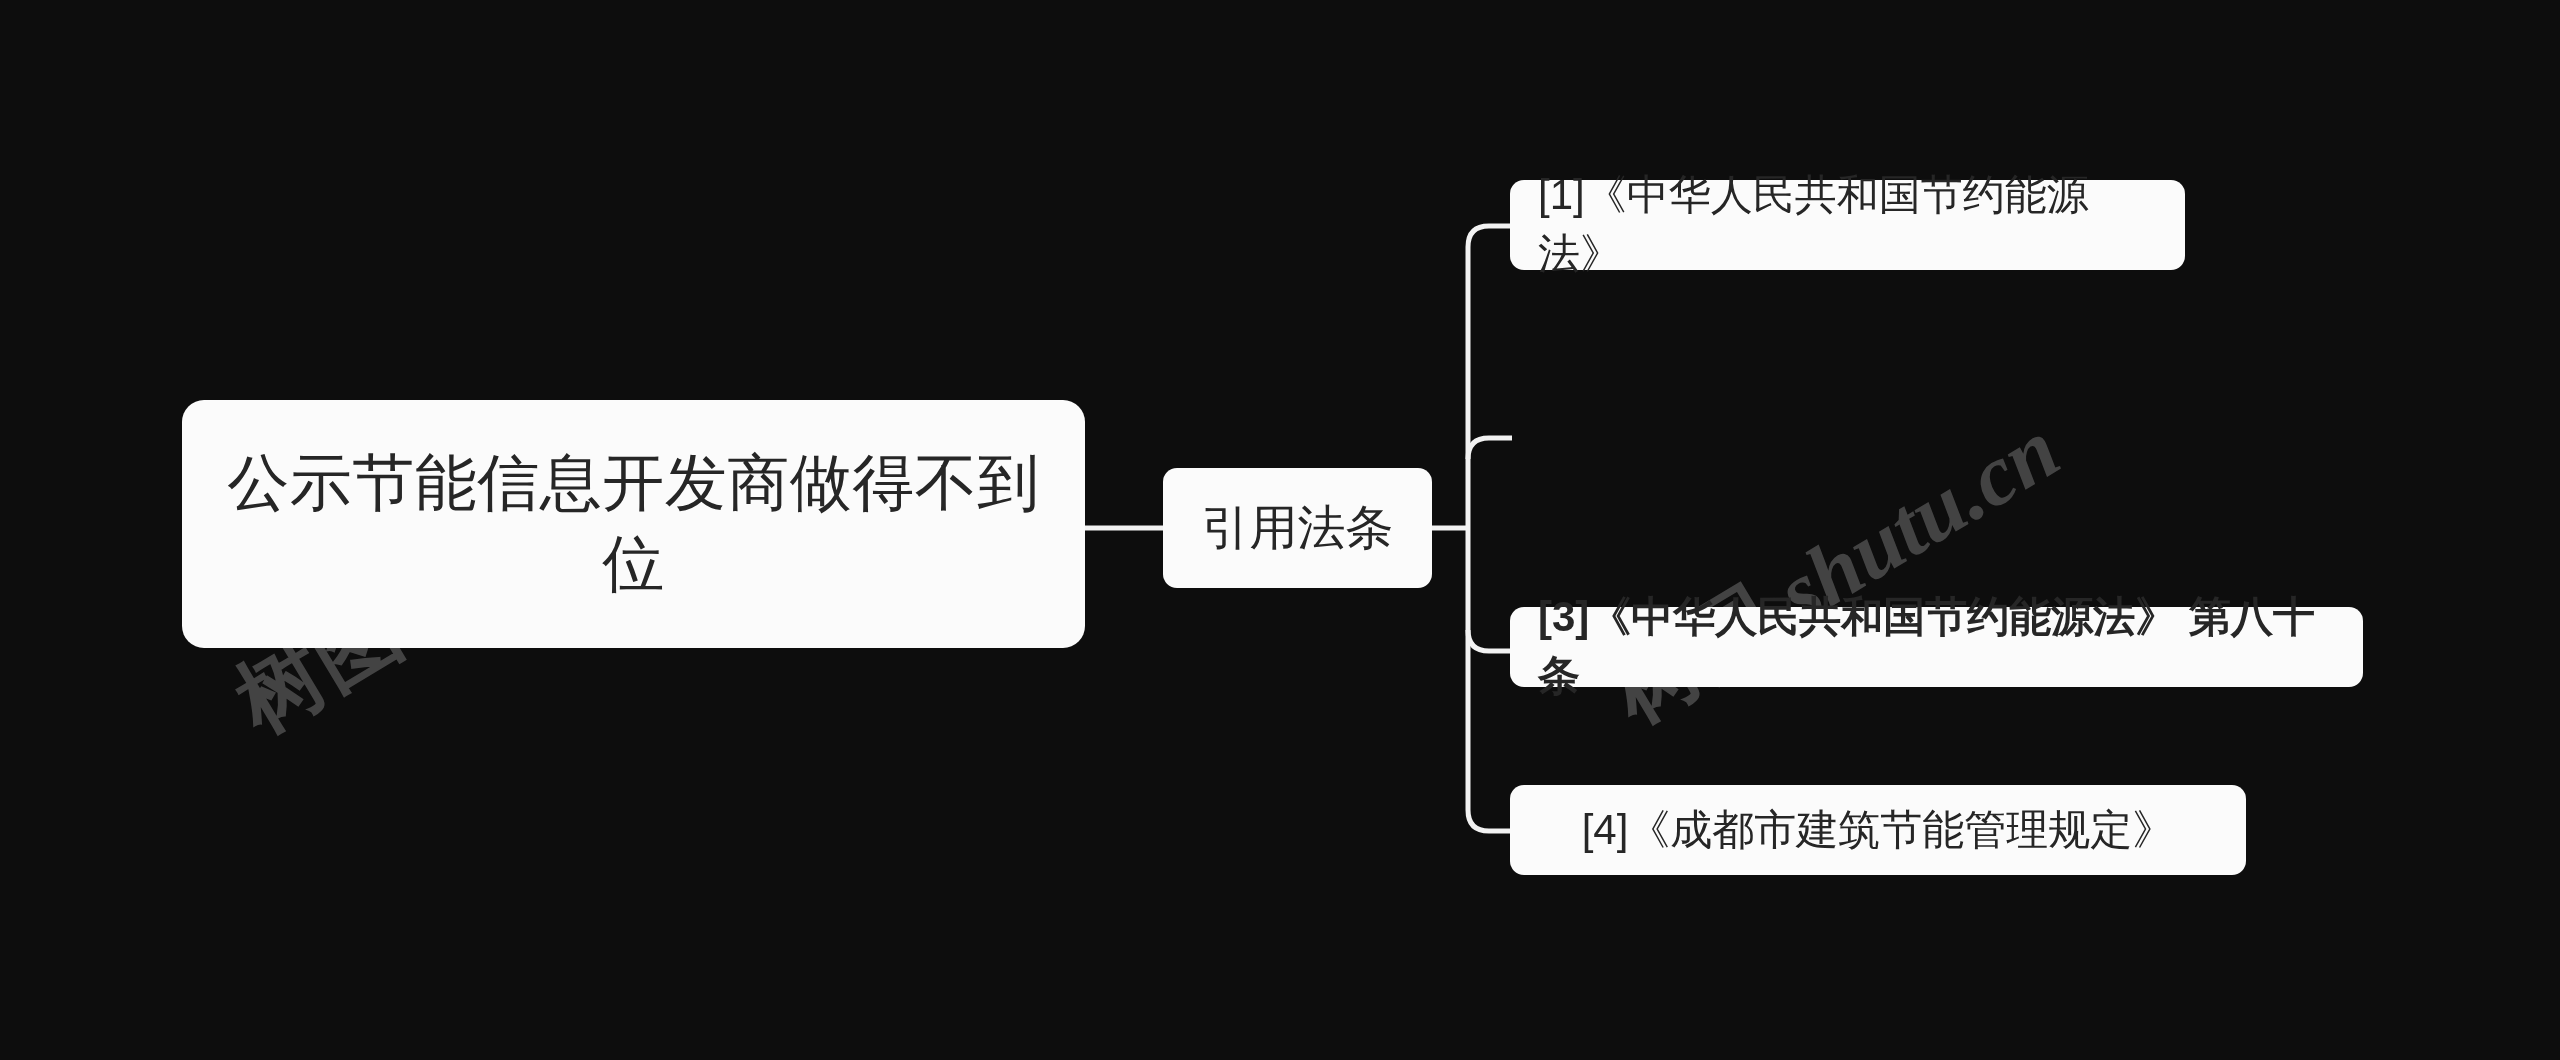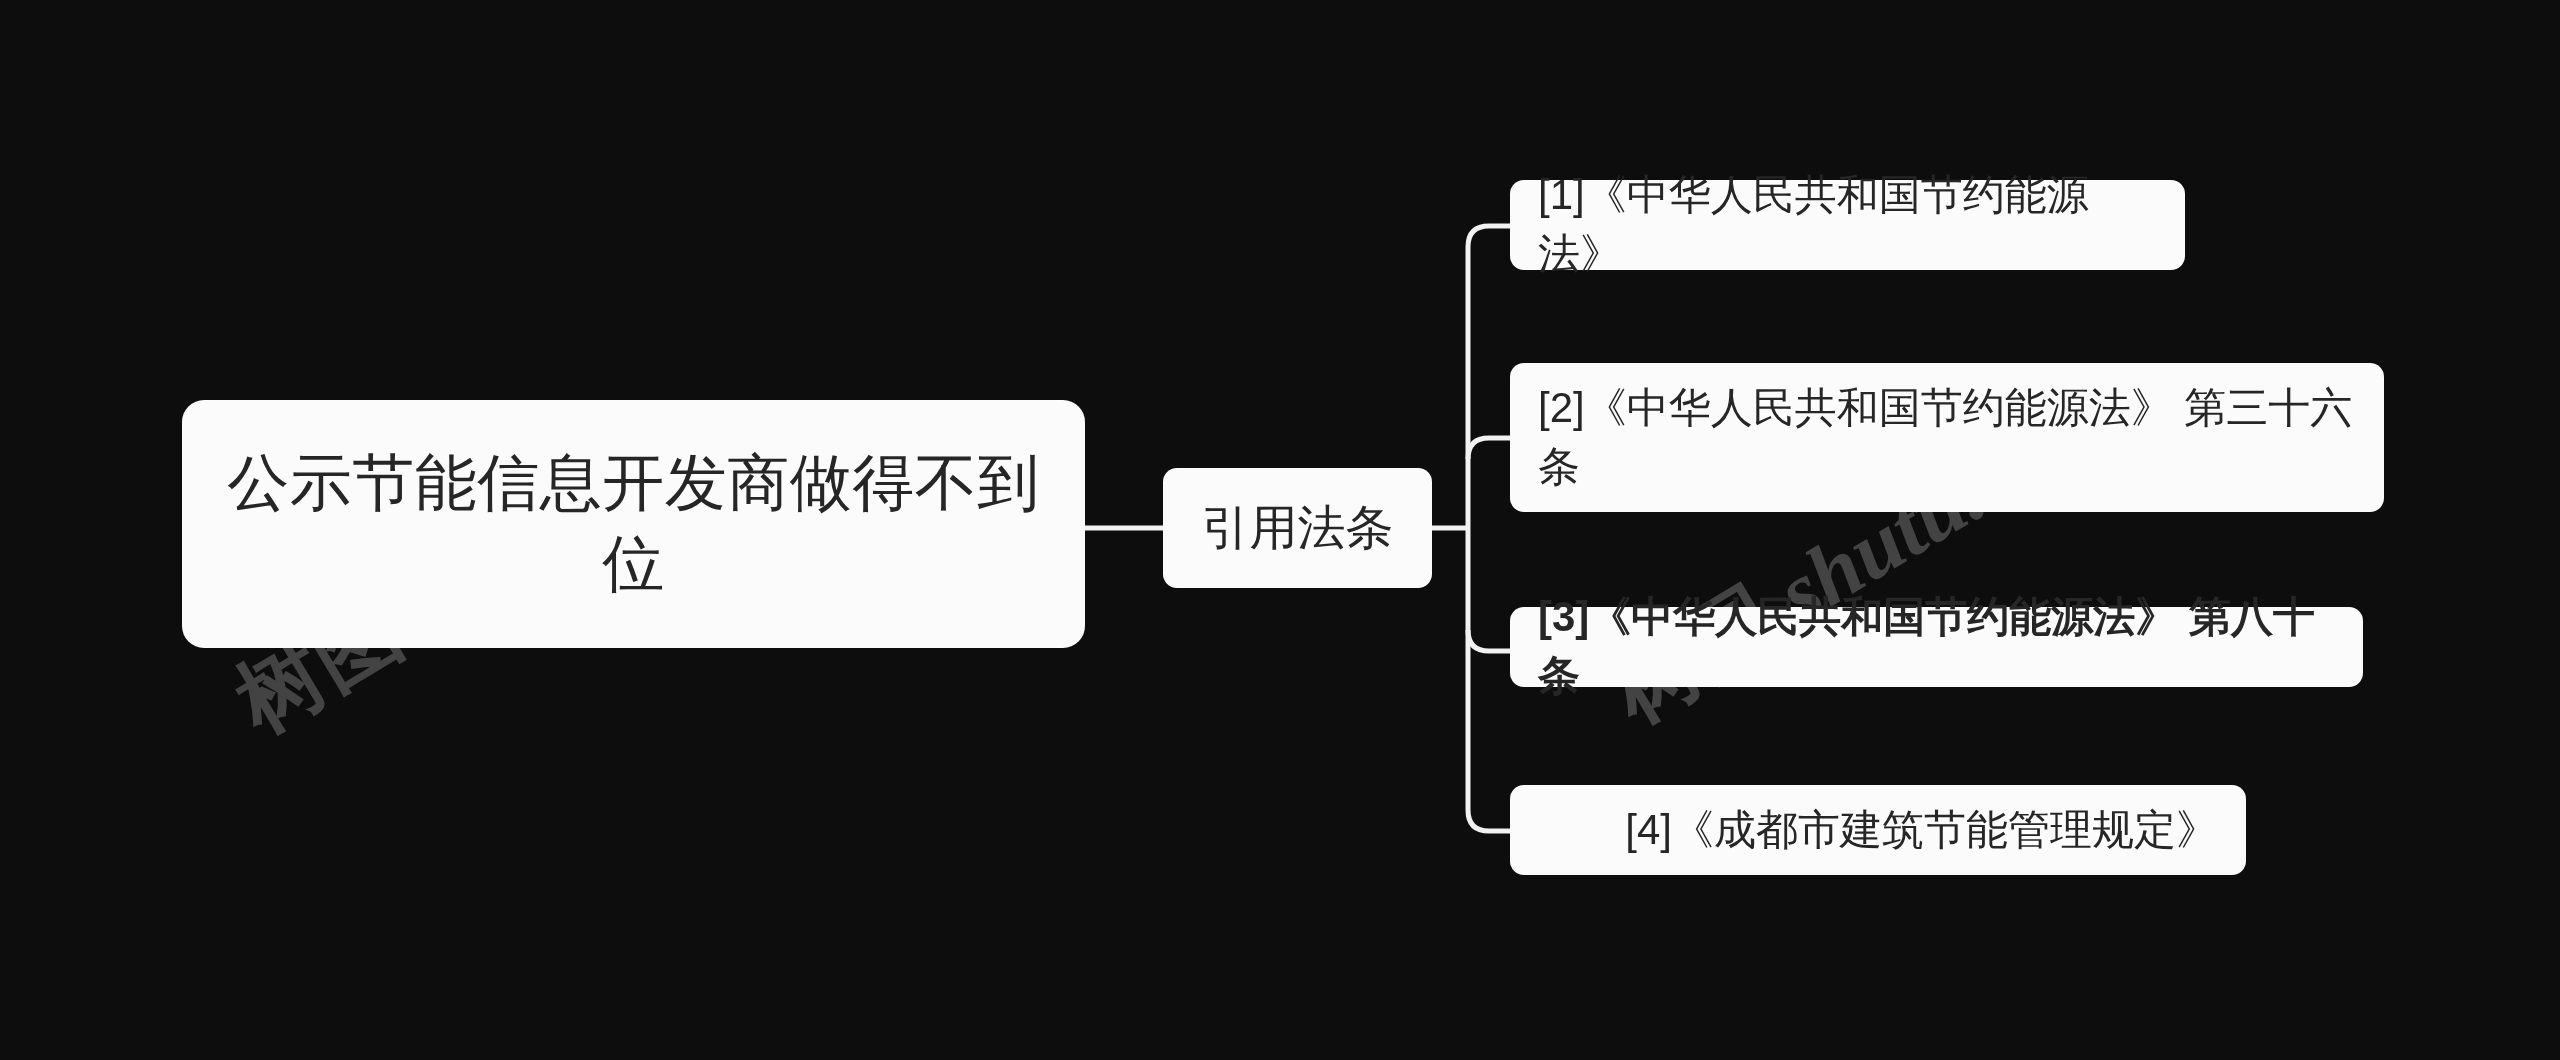--- a/index.html
+++ b/index.html
@@ -90,21 +90,21 @@
     height: 120px;
     justify-content: center;
     padding: 16px 26px;
   }
   .node-mid .txt {
     font-size: 48px;
     line-height: 1.25;
     white-space: nowrap;
   }
   .node-leaf {
-    justify-content: flex-end;
+    justify-content: center;
     padding: 16px 28px;
   }
   .node-leaf .txt {
     font-size: 42px;
     line-height: 1.40;
     text-align: left;
   }
   .leaf-1 { left: 1510px; top: 180px; width: 675px; height: 90px; }
   .leaf-2 { left: 1510px; top: 363px; width: 874px; height: 149px; align-items: flex-start; padding-top: 16px; }
   .leaf-3 { left: 1510px; top: 607px; width: 853px; height: 80px; font-weight: bold; }
@@ -136,23 +136,20 @@
     <span class="txt">公示节能信息开发商做得不到位</span>
   </div>
 
   <div class="node node-mid">
     <span class="txt">引用法条</span>
   </div>
 
   <div class="node node-leaf leaf-1">
     <span class="txt">[1]《中华人民共和国节约能源法》</span>
   </div>
-  <div class="node node-leaf leaf-2">
-    <span class="txt">[2]《中华人民共和国节约能源法》 第三十六条</span>
-  </div>
   <div class="node node-leaf leaf-3">
     <span class="txt">[3]《中华人民共和国节约能源法》 第八十条</span>
   </div>
   <div class="node node-leaf leaf-4">
     <span class="txt">[4]《成都市建筑节能管理规定》</span>
   </div>
 
   <div class="wm-layer">
     <div class="wm wm-a"><span class="cjk">树图</span><span> shutu.cn</span></div>
     <div class="wm wm-b"><span class="cjk">树图</span><span> shutu.cn</span></div>

